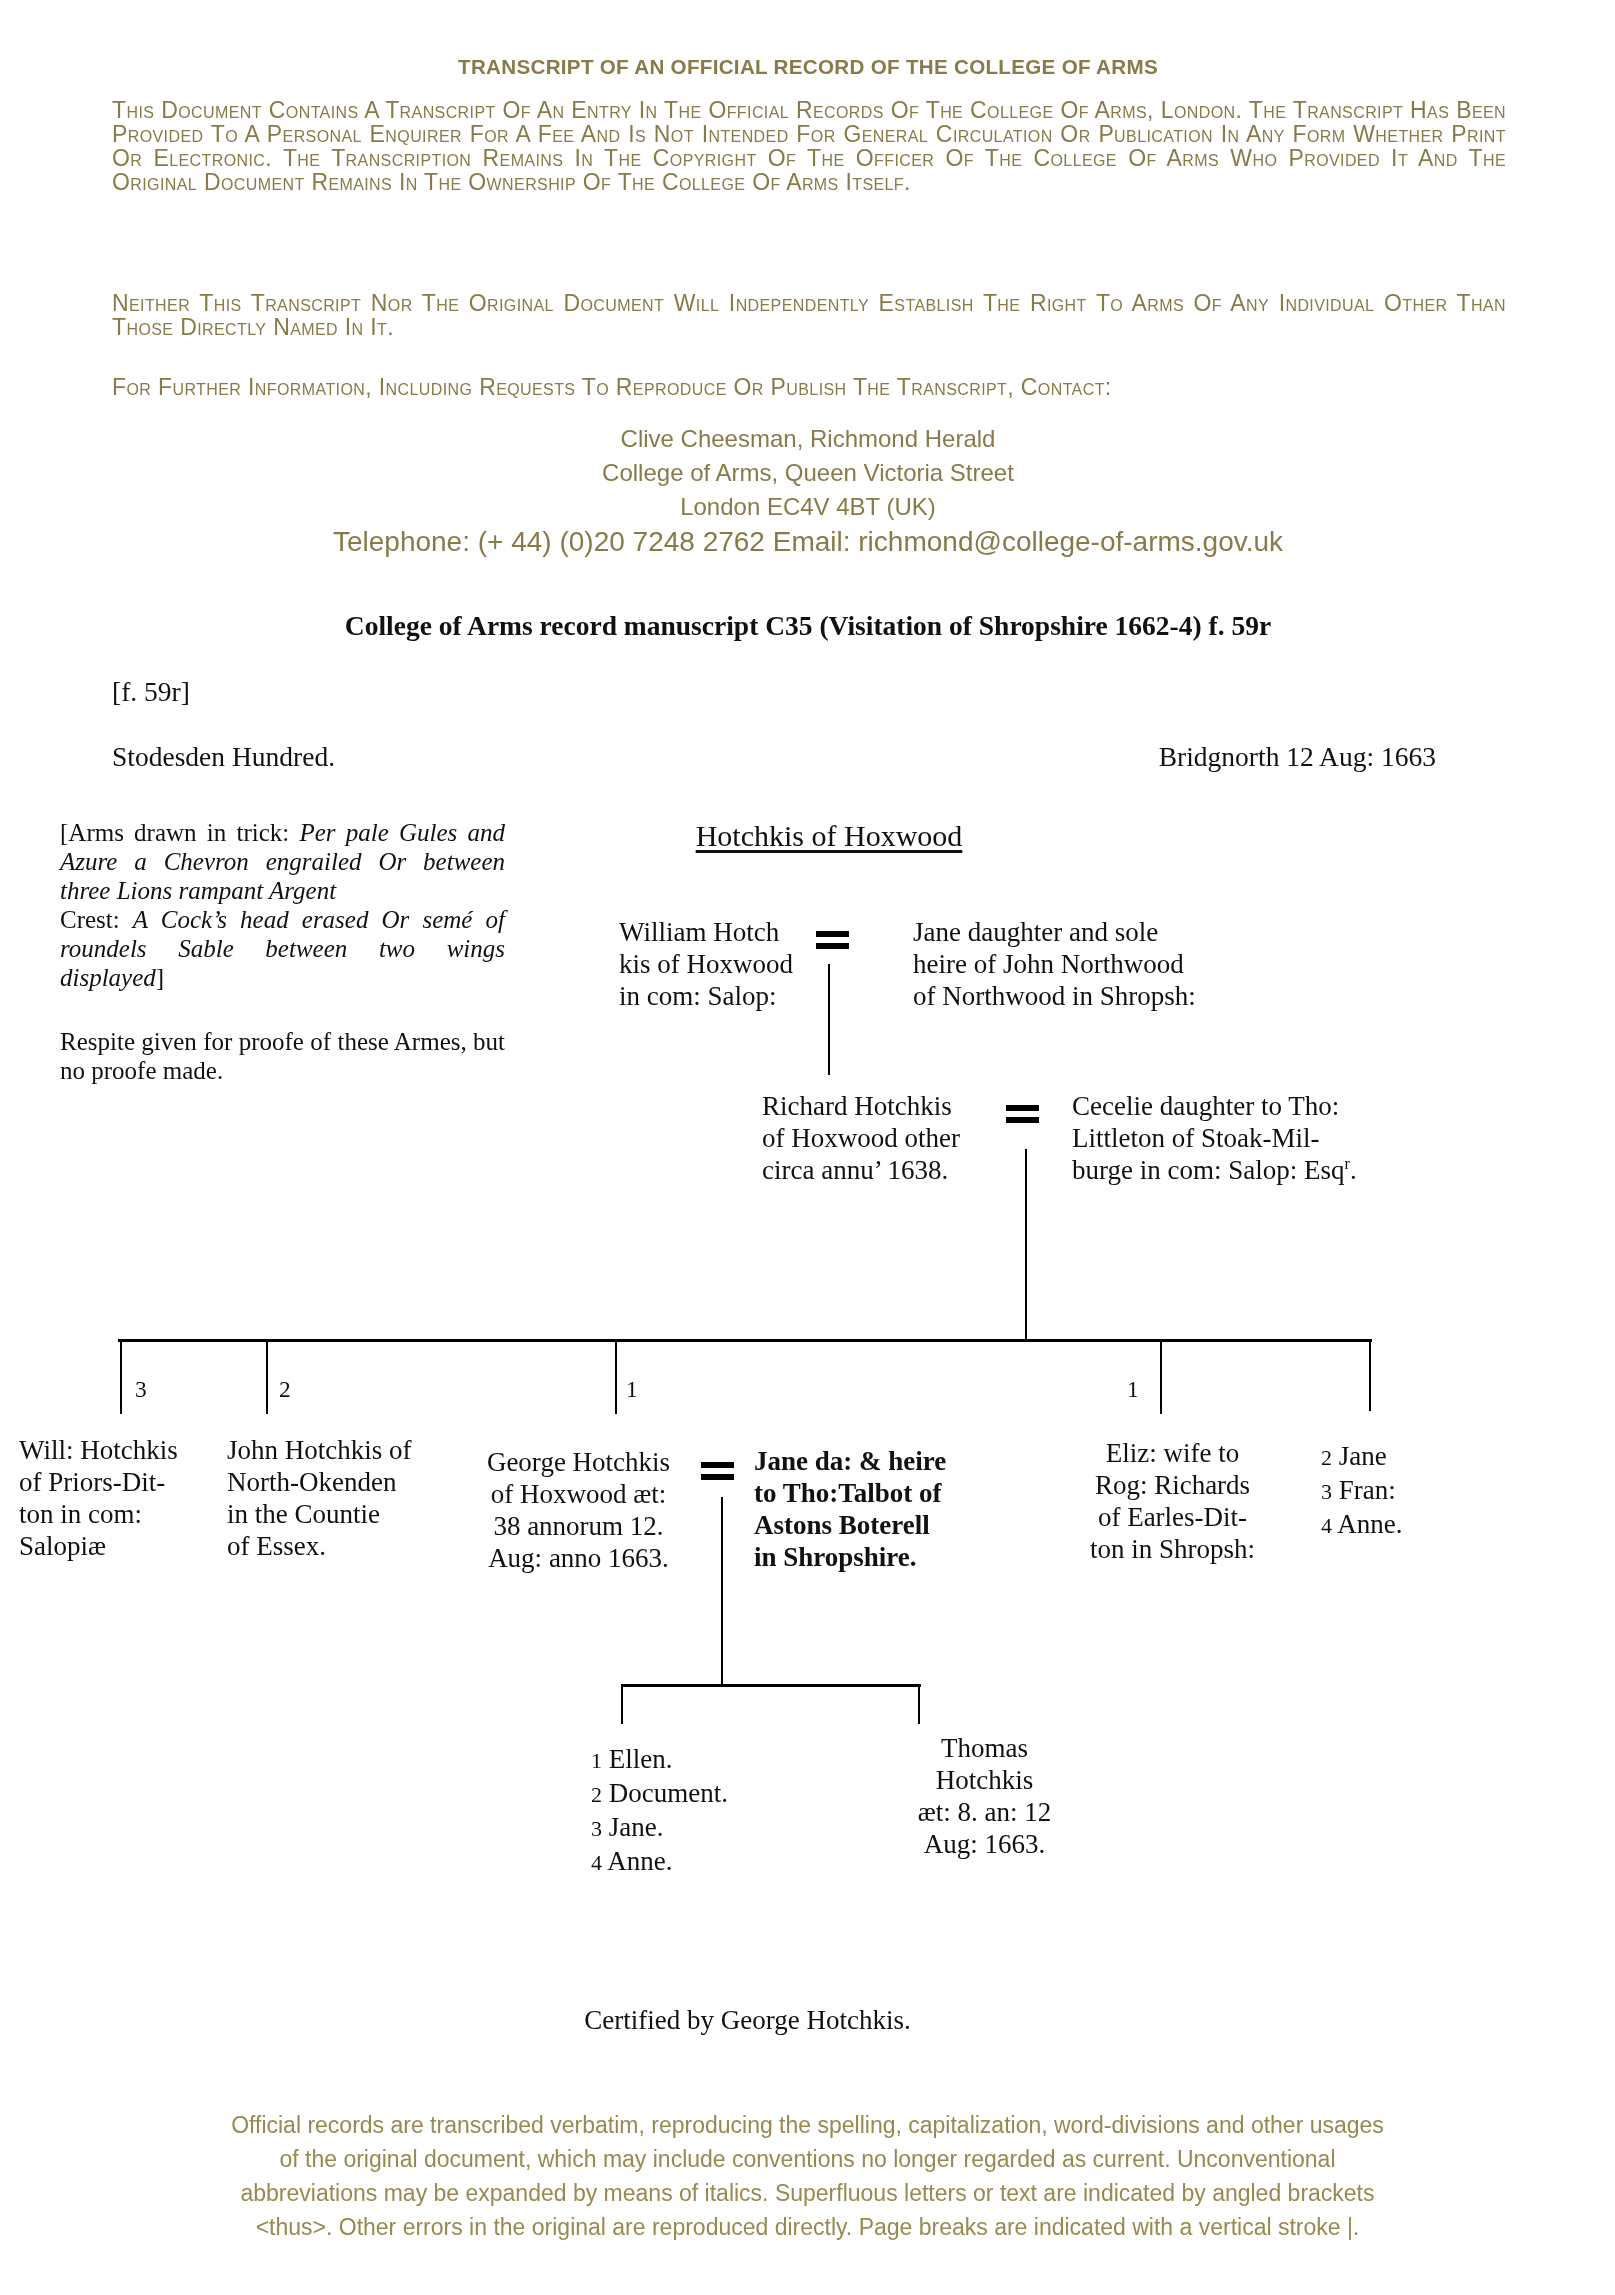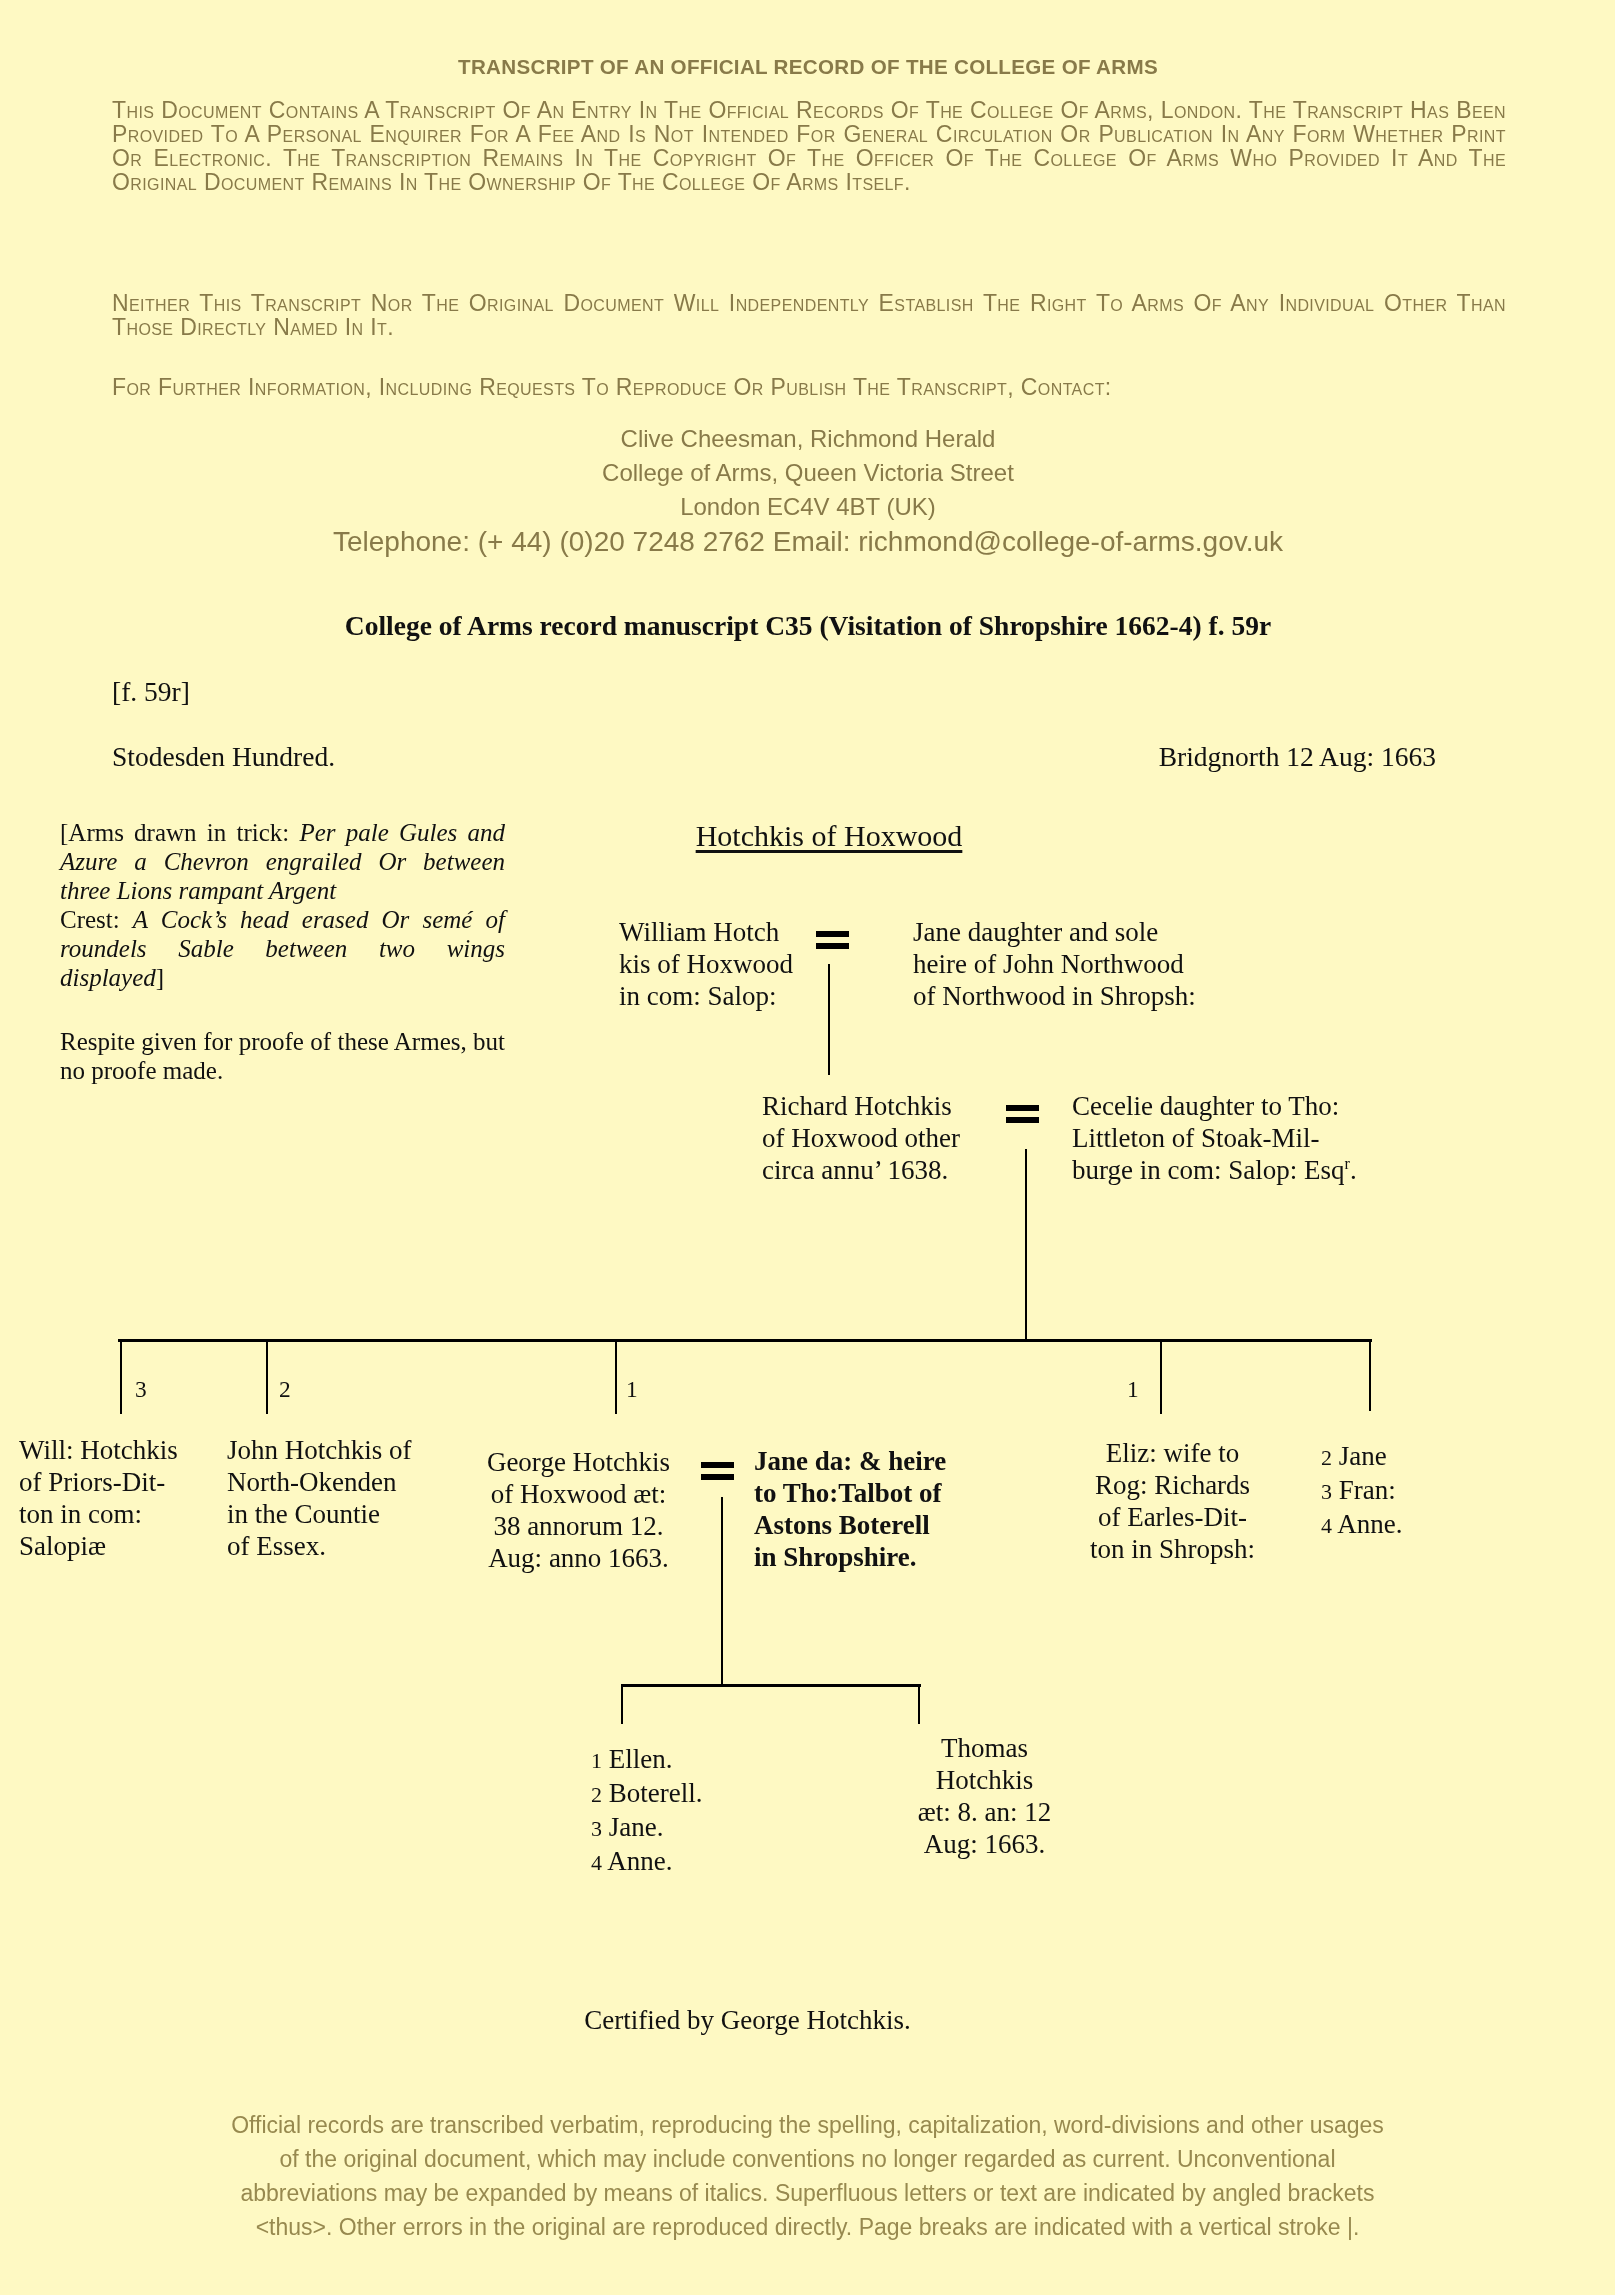--- a/index.html
+++ b/index.html
@@ -1,19 +1,19 @@
 <!DOCTYPE html>
 <html style="font-size:11px"><head>
 <meta charset="utf-8">
 <style>
   html,body{margin:0;padding:0;background:#e8e8e8;}
   #page{
     position:relative;
     width:1616px;height:2295px;
-    background:#fef9c3;
+    background:#ffffff;
     font-family:"Liberation Serif", serif;
     color:#111;
     overflow:hidden;
   }
   
   .olive{color:#887a49;}
   .olive-lt{color:#97894f;}
   .hdr-title{
     position:absolute;top:55px;left:0;width:100%;
     text-align:center;
@@ -196,21 +196,21 @@
     <div><span class="num">4</span> <span>Anne.</span></div>
   </div>
 
   <div class="vline" style="top:1497px;left:721px;width:2.1px;height:188px;"></div>
   <div class="hline" style="top:1684px;left:621px;width:300px;height:2.7px;"></div>
   <div class="vline" style="top:1686px;left:621px;width:2.1px;height:38px;"></div>
   <div class="vline" style="top:1686px;left:918px;width:2.1px;height:38px;"></div>
 
   <div class="node" style="top:1743px;left:591px;width:199px;line-height:32px;">
     <div><span class="num">1</span> <span>Ellen.</span></div>
-    <div><span class="num">2</span> <span>Boterell.</span></div>
+    <div><span class="num">2</span> <span>Document.</span></div>
     <div><span class="num">3</span> <span>Jane.</span></div>
     <div><span class="num">4</span> <span>Anne.</span></div>
   </div>
   <div class="node" style="top:1732px;left:902px;width:165px;line-height:32px;text-align:center;">
     <div>Thomas</div>
     <div>Hotchkis</div>
     <div>æt: 8. an: 12</div>
     <div>Aug: 1663.</div>
   </div>
 

